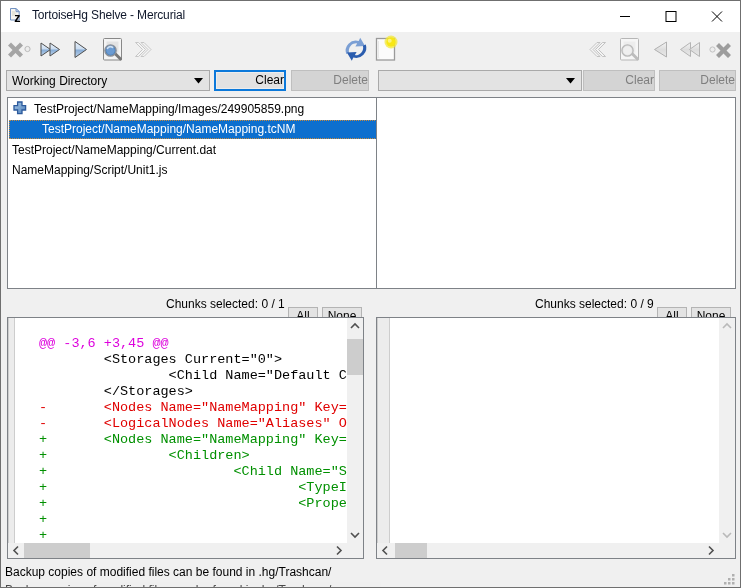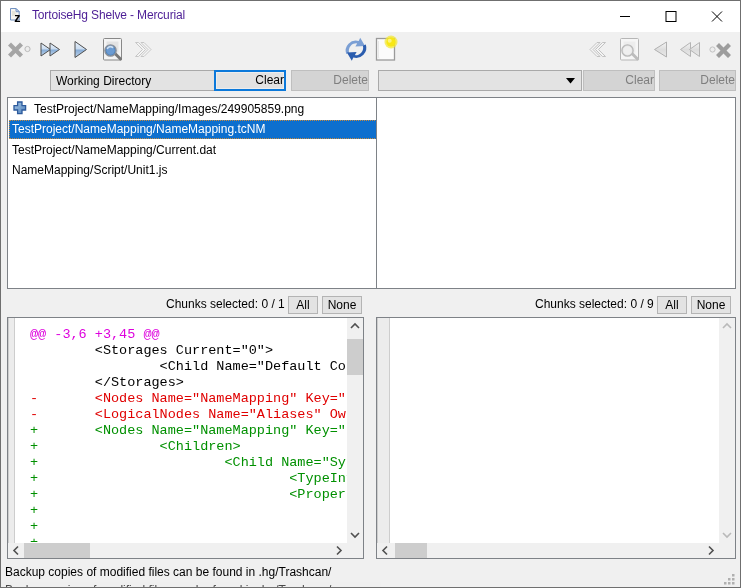--- a/index.html
+++ b/index.html
@@ -1,34 +1,34 @@
 <!DOCTYPE html>
 <html><head>
 <meta charset="utf-8">
 <style>
   html,body{margin:0;padding:0;}
   body{width:741px;height:588px;position:relative;font-family:"Liberation Sans",sans-serif;background:#f0f0f0;overflow:hidden;}
   .abs{position:absolute;}
   .winframe{left:0;top:0;width:739px;height:586px;border:1px solid #6f6f6f;}
   .titlebar{left:1px;top:1px;width:739px;height:31px;background:#ffffff;}
-  .title-text{left:32px;top:8px;font-size:12px;color:#4c1d95;letter-spacing:-0.15px;}
+  .title-text{left:32px;top:8px;font-size:12px;color:#0f172a;letter-spacing:-0.15px;}
   .toolbar{left:1px;top:32px;width:739px;height:64px;background:#f0f0f0;}
   .combo{top:70px;height:21px;background:#e3e3e3;border:1px solid #a9a9a9;box-sizing:border-box;}
   .combo .ctext{position:absolute;left:5px;top:3px;font-size:12px;color:#000;}
   .btn{box-sizing:border-box;font-size:12px;text-align:right;}
   .btn-clear{left:214px;top:70px;width:72px;height:21px;background:#e2e2e2;border:2px solid #0c79da;box-shadow:inset 0 0 0 1px #ededed;line-height:17px;color:#000;}
   .btn-dis{background:#d4d4d4;border:1px solid #bfbfbf;color:#7f7f7f;line-height:19px;padding-left:24px;}
   .listpanel{top:97px;height:192px;background:#fff;border:1px solid #7e8287;box-sizing:border-box;}
   .lrow{position:absolute;left:1px;right:1px;height:20px;font-size:12px;color:#000;line-height:20px;white-space:nowrap;overflow:hidden;}
   .lrow.sel{background:#0d6fce;color:#fff;outline:1px dotted #c98a3c;outline-offset:-1px;height:19px;line-height:19px;}
   .chunklbl{top:297px;font-size:12px;color:#000;}
-  .sbtn{top:296px;height:18px;box-sizing:border-box;background:#e3e3e3;border:1px solid #b4b4b4;font-size:12px;text-align:center;line-height:16px;color:#000;}
+  .sbtn{top:307px;height:18px;box-sizing:border-box;background:#e3e3e3;border:1px solid #b4b4b4;font-size:12px;text-align:center;line-height:16px;color:#000;}
   .diffpanel{top:317px;height:242px;background:#fff;border:1px solid #7e8287;box-sizing:border-box;}
   .gutter{background:#ececec;border-left:1px solid #cdcdcd;border-right:1px solid #cdcdcd;box-sizing:border-box;}
-  pre.diff{position:absolute;margin:8px;font-family:"Liberation Mono",monospace;font-size:13.5px;line-height:16px;white-space:pre;}
+  pre.diff{position:absolute;margin:17px;font-family:"Liberation Mono",monospace;font-size:13.5px;line-height:16px;white-space:pre;}
   .sb{background:#f0f0f0;}
   .sb-thumb{background:#cdcdcd;}
   .statusbar{left:1px;top:559px;width:739px;height:27px;background:#f0f0f0;}
   .status-text{left:5px;top:565px;font-size:12px;color:#000;}
 </style>
 </head>
 <body>
 
 <div class="abs winframe"></div>
 
@@ -115,21 +115,21 @@
       <circle cx="627.5" cy="18.5" r="4.2" fill="#efefef"></circle>
     </g>
     <path d="M666.5 10 l-12 7.5 12 7.5 z" fill="url(#grayarr)" stroke="#b0b0b0"></path>
     <path d="M690.5 10.5 l-10 7 10 7 z" fill="url(#grayarr)" stroke="#b4b4b4"></path>
     <path d="M699.5 10.5 l-10 7 10 7 z" fill="url(#grayarr)" stroke="#b4b4b4"></path>
     <circle cx="712.5" cy="17.5" r="2.6" fill="#ededed" stroke="#c2c2c2"></circle>
     <path d="M719 12.2 l4.5 4.5 4.5 -4.5 3 3 -4.5 4.5 4.5 4.5 -3 3 -4.5 -4.5 -4.5 4.5 -3 -3 4.5 -4.5 -4.5 -4.5 z" fill="#9d9d9d" transform="translate(0,-1.2)"></path>
   </svg>
 </div>
 
-<div class="abs combo" style="left:6px;width:204px;margin-left:44px;">
+<div class="abs combo" style="left:6px;width:204px;">
   <span class="ctext">Working Directory</span>
   <svg class="abs" style="right:6px;top:7px" width="9" height="6">
       <path d="M0 0 h9 l-4.5 5.5 z" fill="#000"></path>
     </svg>
 </div>
 <div class="abs btn btn-clear">Clear</div>
 <div class="abs btn btn-dis" style="left:291px;top:70px;width:78px;height:21px;">Delete</div>
 
 <div class="abs combo" style="left:378px;width:204px;">
   <svg class="abs" style="right:6px;top:7px" width="9" height="6">
@@ -144,21 +144,21 @@
     <svg style="vertical-align:-3px;margin-left:4px;margin-right:6px" width="15" height="15" viewBox="0 0 15 15">
       <defs>
           <linearGradient id="plusg" x1="0" y1="0" x2="1" y2="1">
         <stop offset="0" stop-color="#aecbe8"></stop>
             <stop offset="0.45" stop-color="#7fa8d4"></stop>
             <stop offset="1" stop-color="#4a7cb8"></stop>
       </linearGradient>
         </defs>
       <path d="M4.6 1 h4.4 v3.6 h3.6 v4.4 h-3.6 v3.6 h-4.4 v-3.6 h-3.6 v-4.4 h3.6 z" fill="url(#plusg)" stroke="#2c5a9c" stroke-width="1.3"></path>
     </svg>TestProject/NameMapping/Images/249905859.png</div>
-  <div class="lrow sel" style="top:22px;text-indent:3px;">TestProject/NameMapping/NameMapping.tcNM</div>
+  <div class="lrow sel" style="top:22px;text-indent:3px;padding-left:30px;">TestProject/NameMapping/NameMapping.tcNM</div>
   <div class="lrow" style="top:42px;text-indent:3px;">TestProject/NameMapping/Current.dat</div>
   <div class="lrow" style="top:62px;text-indent:3px;">NameMapping/Script/Unit1.js</div>
 </div>
 
 <div class="abs listpanel" style="left:376px;width:360px;"></div>
 
 <div class="abs chunklbl" style="left:166px;top:297px;">Chunks selected: 0 / 1</div>
 <div class="abs sbtn" style="left:288px;width:30px;">All</div>
 <div class="abs sbtn" style="left:322px;width:40px;">None</div>
 <div class="abs chunklbl" style="left:535px;top:297px;">Chunks selected: 0 / 9</div>

